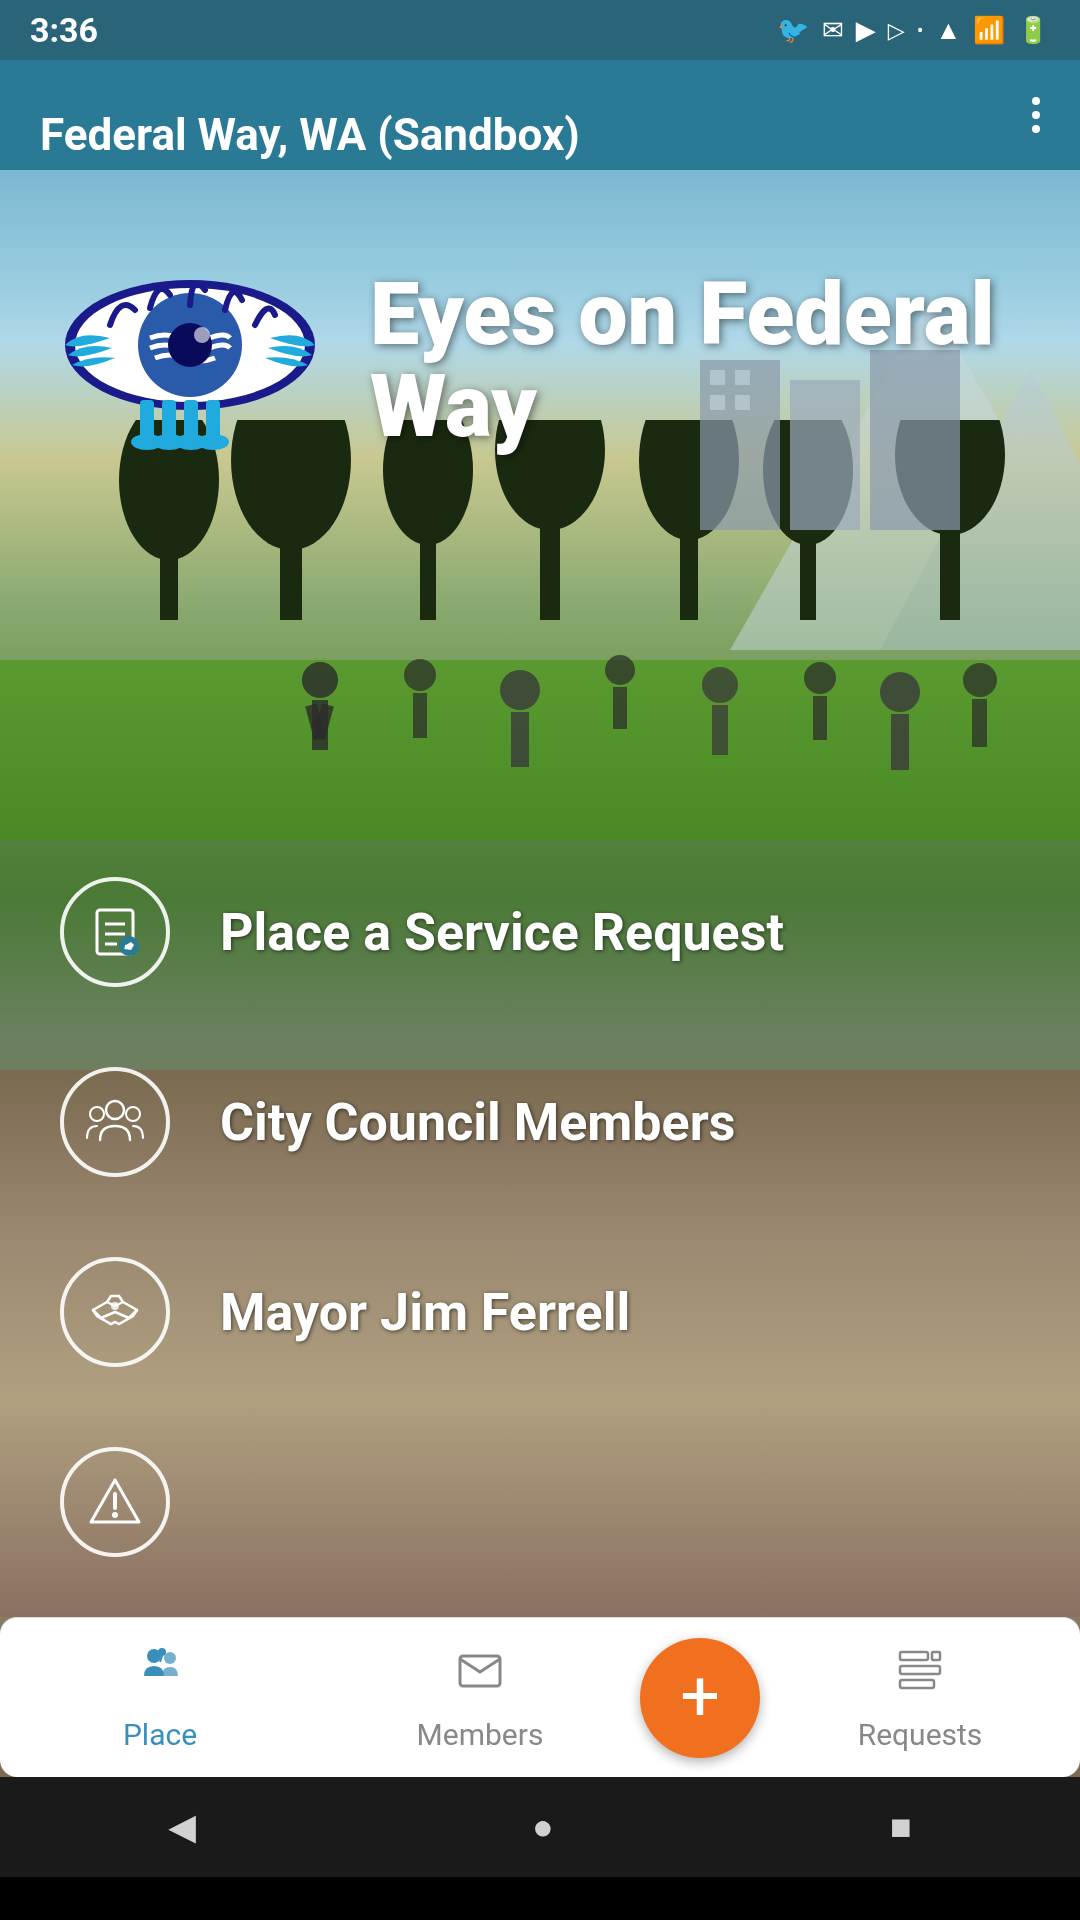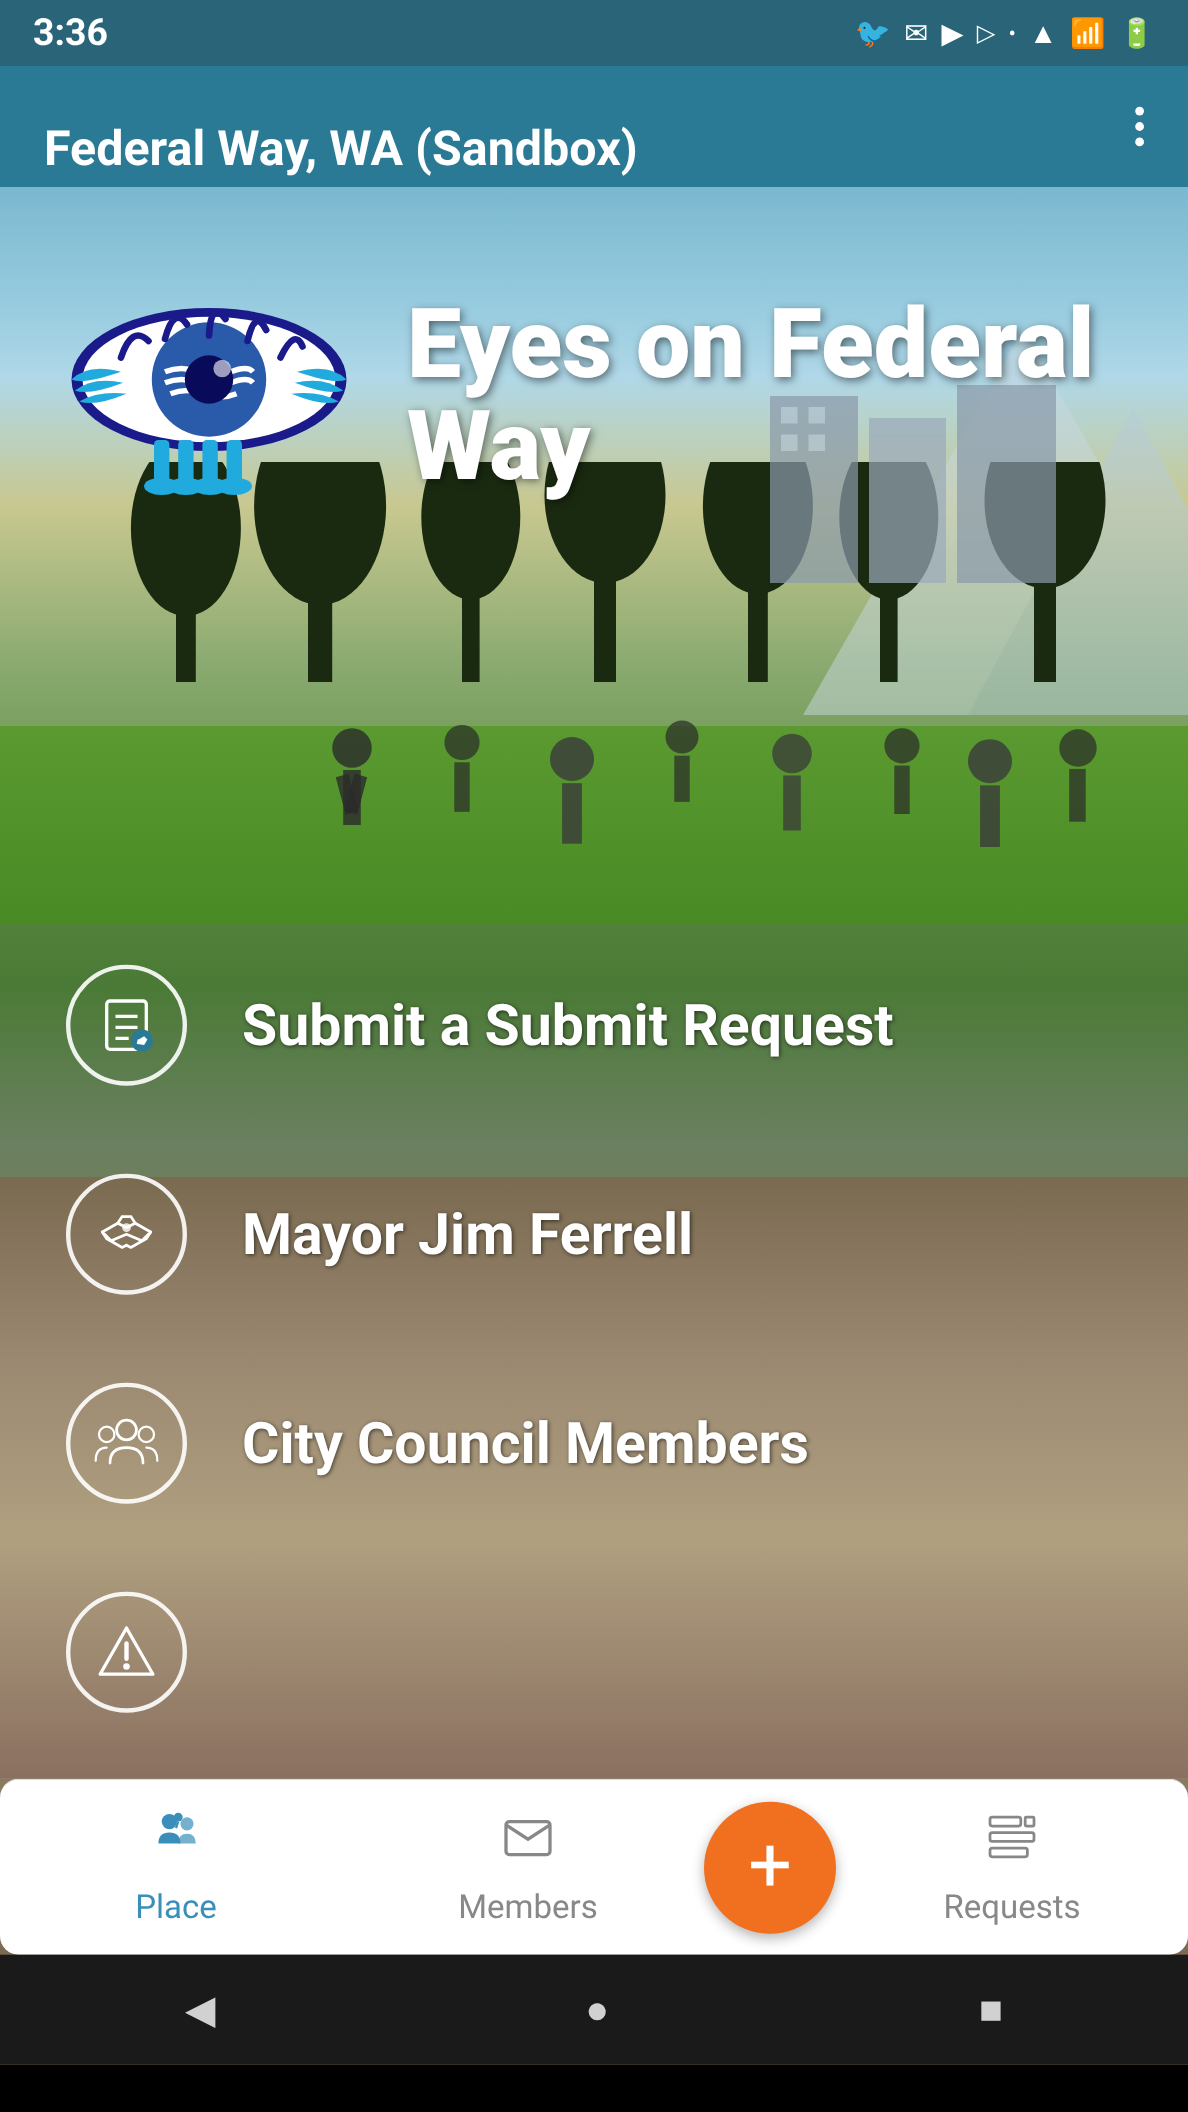--- a/index.html
+++ b/index.html
@@ -422,50 +422,50 @@
           <svg viewBox="0 0 60 60" xmlns="http://www.w3.org/2000/svg">
             <rect x="12" y="8" width="36" height="44" rx="3" fill="none" stroke="white" stroke-width="3"></rect>
             <line x1="20" y1="22" x2="40" y2="22" stroke="white" stroke-width="3"></line>
             <line x1="20" y1="32" x2="40" y2="32" stroke="white" stroke-width="3"></line>
             <line x1="20" y1="42" x2="32" y2="42" stroke="white" stroke-width="3"></line>
             <circle cx="44" cy="44" r="10" fill="#2a7a95"></circle>
             <path d="M40,47 L41,43 L46,40 L49,43 L46,48 Z" fill="white"></path>
             <path d="M40,47 L41,43" stroke="white" stroke-width="1.5"></path>
           </svg>
         </div>
-        <span class="menu-item-label">Submit a Submit Request</span>
-      </div>
-
-      <div class="menu-item">
-        <div class="menu-item-icon">
-          <svg viewBox="0 0 60 60" xmlns="http://www.w3.org/2000/svg">
-
-            <path d="M8,28 L22,20 L30,24 L38,20 L52,28 L44,36 L30,30 L16,36 Z" fill="none" stroke="white" stroke-width="2.5" stroke-linejoin="round"></path>
-            <path d="M8,28 L12,34 L26,42 L30,40" stroke="white" stroke-width="2.5" fill="none" stroke-linecap="round"></path>
-            <path d="M52,28 L48,34 L34,42 L30,40" stroke="white" stroke-width="2.5" fill="none" stroke-linecap="round"></path>
-            <path d="M22,20 L26,14 L34,14 L38,20" stroke="white" stroke-width="2.5" fill="none"></path>
-            <circle cx="30" cy="24" r="4" fill="white" opacity="0.8"></circle>
-          </svg>
-        </div>
-        <span class="menu-item-label">Mayor Jim Ferrell</span>
+        <span class="menu-item-label">Place a Service Request</span>
       </div>
 
       <div class="menu-item">
         <div class="menu-item-icon">
           <svg viewBox="0 0 60 60" xmlns="http://www.w3.org/2000/svg">
 
             <circle cx="30" cy="18" r="9" fill="none" stroke="white" stroke-width="2.5"></circle>
             <path d="M15,48 Q15,34 30,34 Q45,34 45,48" fill="none" stroke="white" stroke-width="2.5" stroke-linecap="round"></path>
             <circle cx="12" cy="22" r="7" fill="none" stroke="white" stroke-width="2"></circle>
             <path d="M2,46 Q2,34 12,34" fill="none" stroke="white" stroke-width="2" stroke-linecap="round"></path>
             <circle cx="48" cy="22" r="7" fill="none" stroke="white" stroke-width="2"></circle>
             <path d="M58,46 Q58,34 48,34" fill="none" stroke="white" stroke-width="2" stroke-linecap="round"></path>
           </svg>
         </div>
         <span class="menu-item-label">City Council Members</span>
+      </div>
+
+      <div class="menu-item">
+        <div class="menu-item-icon">
+          <svg viewBox="0 0 60 60" xmlns="http://www.w3.org/2000/svg">
+
+            <path d="M8,28 L22,20 L30,24 L38,20 L52,28 L44,36 L30,30 L16,36 Z" fill="none" stroke="white" stroke-width="2.5" stroke-linejoin="round"></path>
+            <path d="M8,28 L12,34 L26,42 L30,40" stroke="white" stroke-width="2.5" fill="none" stroke-linecap="round"></path>
+            <path d="M52,28 L48,34 L34,42 L30,40" stroke="white" stroke-width="2.5" fill="none" stroke-linecap="round"></path>
+            <path d="M22,20 L26,14 L34,14 L38,20" stroke="white" stroke-width="2.5" fill="none"></path>
+            <circle cx="30" cy="24" r="4" fill="white" opacity="0.8"></circle>
+          </svg>
+        </div>
+        <span class="menu-item-label">Mayor Jim Ferrell</span>
       </div>
 
       <div class="menu-item">
         <div class="menu-item-icon">
           <svg viewBox="0 0 60 60" xmlns="http://www.w3.org/2000/svg">
             <polygon points="30,8 54,50 6,50" fill="none" stroke="white" stroke-width="3" stroke-linejoin="round"></polygon>
             <line x1="30" y1="22" x2="30" y2="36" stroke="white" stroke-width="4" stroke-linecap="round"></line>
             <circle cx="30" cy="43" r="3" fill="white"></circle>
           </svg>
         </div>

